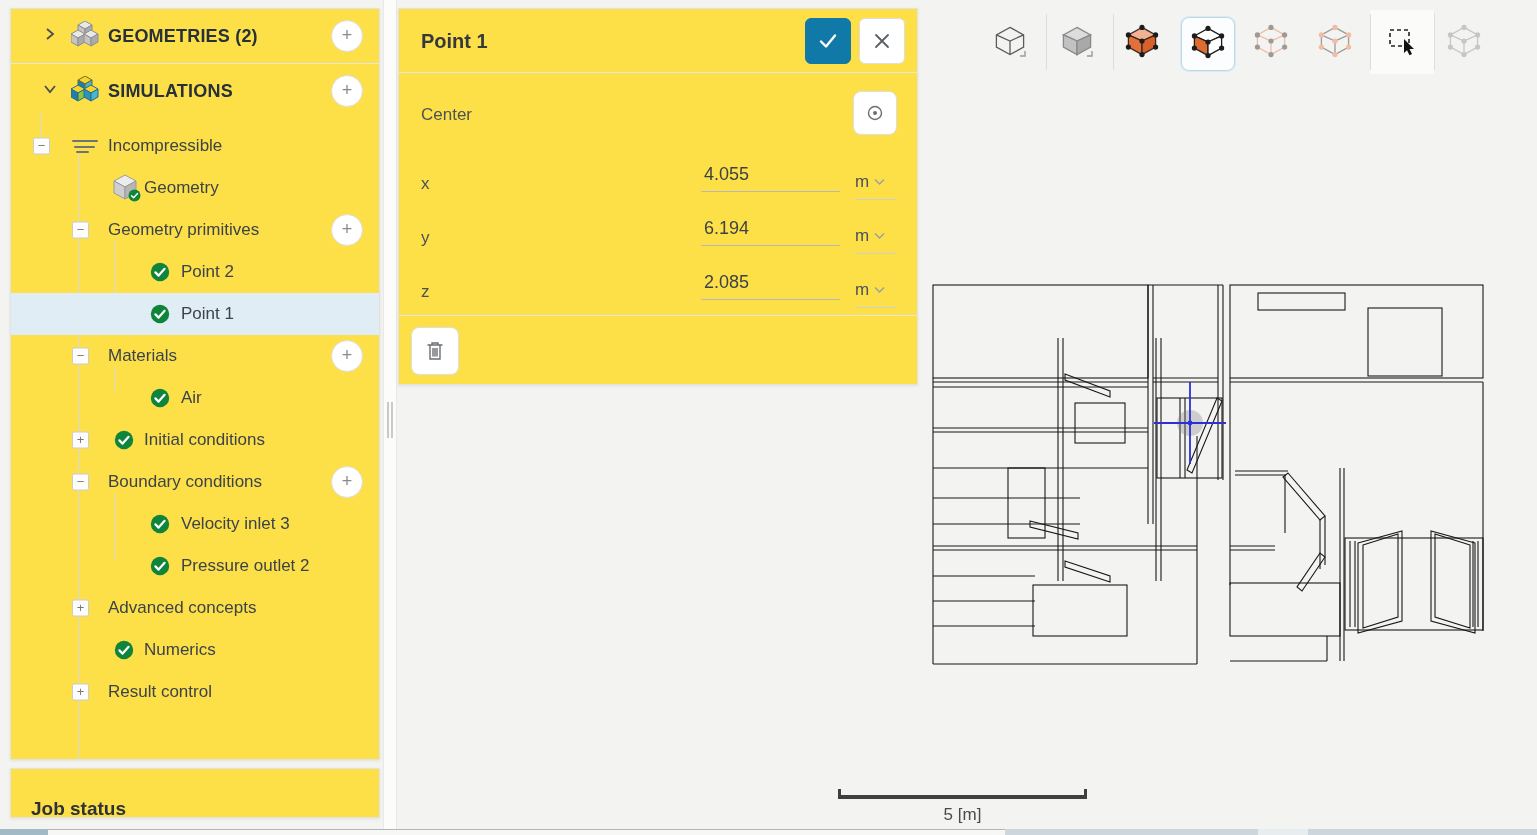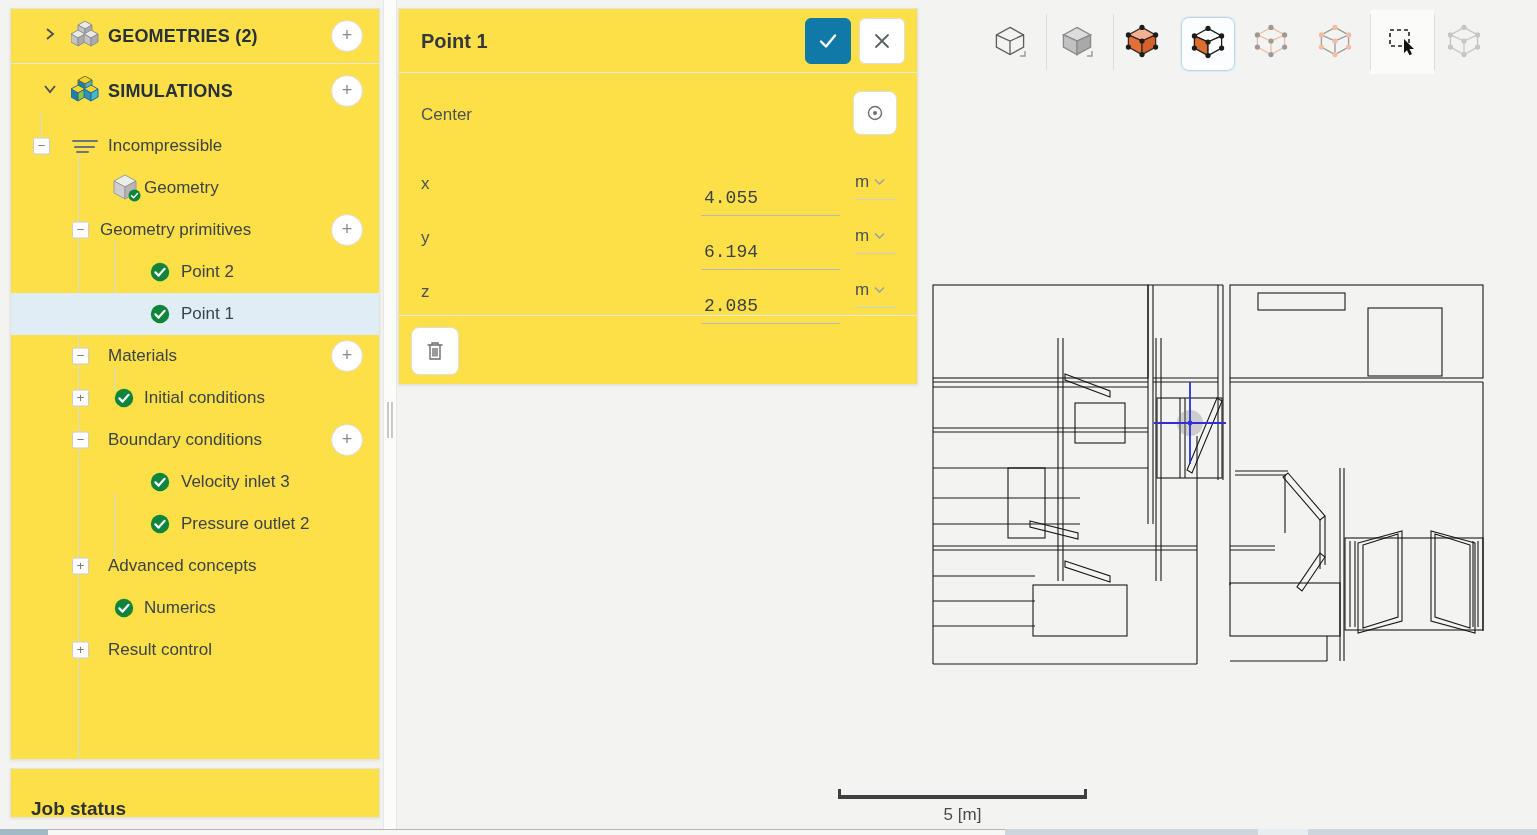--- a/index.html
+++ b/index.html
@@ -52,22 +52,22 @@
   .dp-btn{position:absolute;top:9px;width:46px;height:46px;border-radius:6px;box-sizing:border-box;cursor:pointer;
     display:flex;align-items:center;justify-content:center;}
   #dp-confirm{right:66px;background:#1179a8;border:1px solid #1179a8;}
   #dp-close{right:12px;background:#fff;border:1px solid #dedede;}
   #dp-body{position:relative;}
   #dp-center-label{position:absolute;left:22px;top:32px;font-size:17px;color:#4c5258;}
   #dp-pick-btn{position:absolute;right:20px;top:18px;width:42px;height:42px;border:1px solid #dedede;border-radius:8px;background:#fff;
     display:flex;align-items:center;justify-content:center;cursor:pointer;}
   .field-row{position:relative;height:54px;} 
   .field-label{position:absolute;left:22px;top:50%;transform:translateY(-50%);font-size:17px;color:#4c5258;}
-  .field-input{position:absolute;left:302px;width:136px;top:24px;height:34px;border:none;border-bottom:1px solid #b9b9b9;
-    font-size:18px;color:#3c4247;background:transparent;padding:0 0 0 3px;font-family:Liberation Mono, monospace;outline:none;}
+  .field-input{position:absolute;left:302px;width:136px;top:0;height:34px;border:none;border-bottom:1px solid #b9b9b9;
+    font-size:18px;color:#3c4247;background:transparent;padding:0 0 0 3px;font-family:Liberation Sans, sans-serif;outline:none;}
   .unit-select{position:absolute;right:20px;top:8px;width:42px;height:34px;border-bottom:1px solid #cfcfcf;
     font-size:17px;color:#4c5258;display:flex;align-items:center;gap:5px;cursor:pointer;}
   #dp-footer{position:absolute;left:0;right:0;bottom:0;height:68px;border-top:1px solid #e7e7e5;}
   #dp-delete{position:absolute;left:12px;top:11px;width:46px;height:46px;border:1px solid #dedede;border-radius:8px;background:#fff;
     display:flex;align-items:center;justify-content:center;cursor:pointer;}
 
   
   #toolbar{position:absolute;left:960px;top:0;width:577px;height:84px;}
   .tb-item{position:absolute;top:17px;width:52px;height:52px;display:flex;align-items:center;justify-content:center;cursor:pointer;border-radius:8px;}
   .tb-item.active{border:1px solid #b9d9ea;background:#fbfdff;box-shadow:0 0 0 1px rgba(185,217,234,.35);}
@@ -171,41 +171,48 @@
               <svg width="13" height="13" viewBox="0 0 20 20">
                 <circle cx="10" cy="10" r="9.2" fill="#0f843b"></circle>
                 <path d="M5.4,10.4 L8.6,13.6 L14.6,6.8" fill="none" stroke="#fff" stroke-width="2.2" stroke-linecap="round" stroke-linejoin="round"></path>
               </svg>
             </g>
           </svg></span>
         <span class="tree-label" style="left:133px;">Geometry</span>
       </div>
       <div class="tree-row">
         <div class="expander" style="left:61px;">−</div>
-        <span class="tree-label" style="left:89px;">Geometry primitives</span>
+        <span class="tree-label" style="left:97px;">Geometry primitives</span>
         <div class="add-btn row-add">+</div>
       </div>
       <div class="tree-row">
         <span class="check-badge" style="left:139px;"><svg width="20" height="20" viewBox="0 0 20 20">
             <circle cx="10" cy="10" r="9.2" fill="#0f843b"></circle>
             <path d="M5.4,10.4 L8.6,13.6 L14.6,6.8" fill="none" stroke="#fff" stroke-width="2.2" stroke-linecap="round" stroke-linejoin="round"></path>
           </svg></span>
         <span class="tree-label" style="left:170px;">Point 2</span>
       </div>
       <div class="tree-row selected">
         <span class="check-badge" style="left:139px;"><svg width="20" height="20" viewBox="0 0 20 20">
             <circle cx="10" cy="10" r="9.2" fill="#0f843b"></circle>
             <path d="M5.4,10.4 L8.6,13.6 L14.6,6.8" fill="none" stroke="#fff" stroke-width="2.2" stroke-linecap="round" stroke-linejoin="round"></path>
           </svg></span>
         <span class="tree-label" style="left:170px;">Point 1</span>
       </div>
       <div class="tree-row">
         <div class="expander" style="left:61px;">−</div>
         <span class="tree-label" style="left:97px;">Materials</span>
         <div class="add-btn row-add">+</div>
+      </div>
+      <div class="tree-row">
+        <span class="check-badge" style="left:139px;"><svg width="20" height="20" viewBox="0 0 20 20">
+            <circle cx="10" cy="10" r="9.2" fill="#0f843b"></circle>
+            <path d="M5.4,10.4 L8.6,13.6 L14.6,6.8" fill="none" stroke="#fff" stroke-width="2.2" stroke-linecap="round" stroke-linejoin="round"></path>
+          </svg></span>
+        <span class="tree-label" style="left:170px;">Air</span>
       </div>
       <div class="tree-row">
         <div class="expander" style="left:61px;">+</div>
         <span class="check-badge" style="left:103px;"><svg width="20" height="20" viewBox="0 0 20 20">
             <circle cx="10" cy="10" r="9.2" fill="#0f843b"></circle>
             <path d="M5.4,10.4 L8.6,13.6 L14.6,6.8" fill="none" stroke="#fff" stroke-width="2.2" stroke-linecap="round" stroke-linejoin="round"></path>
           </svg></span>
         <span class="tree-label" style="left:133px;">Initial conditions</span>
       </div>
       <div class="tree-row">

